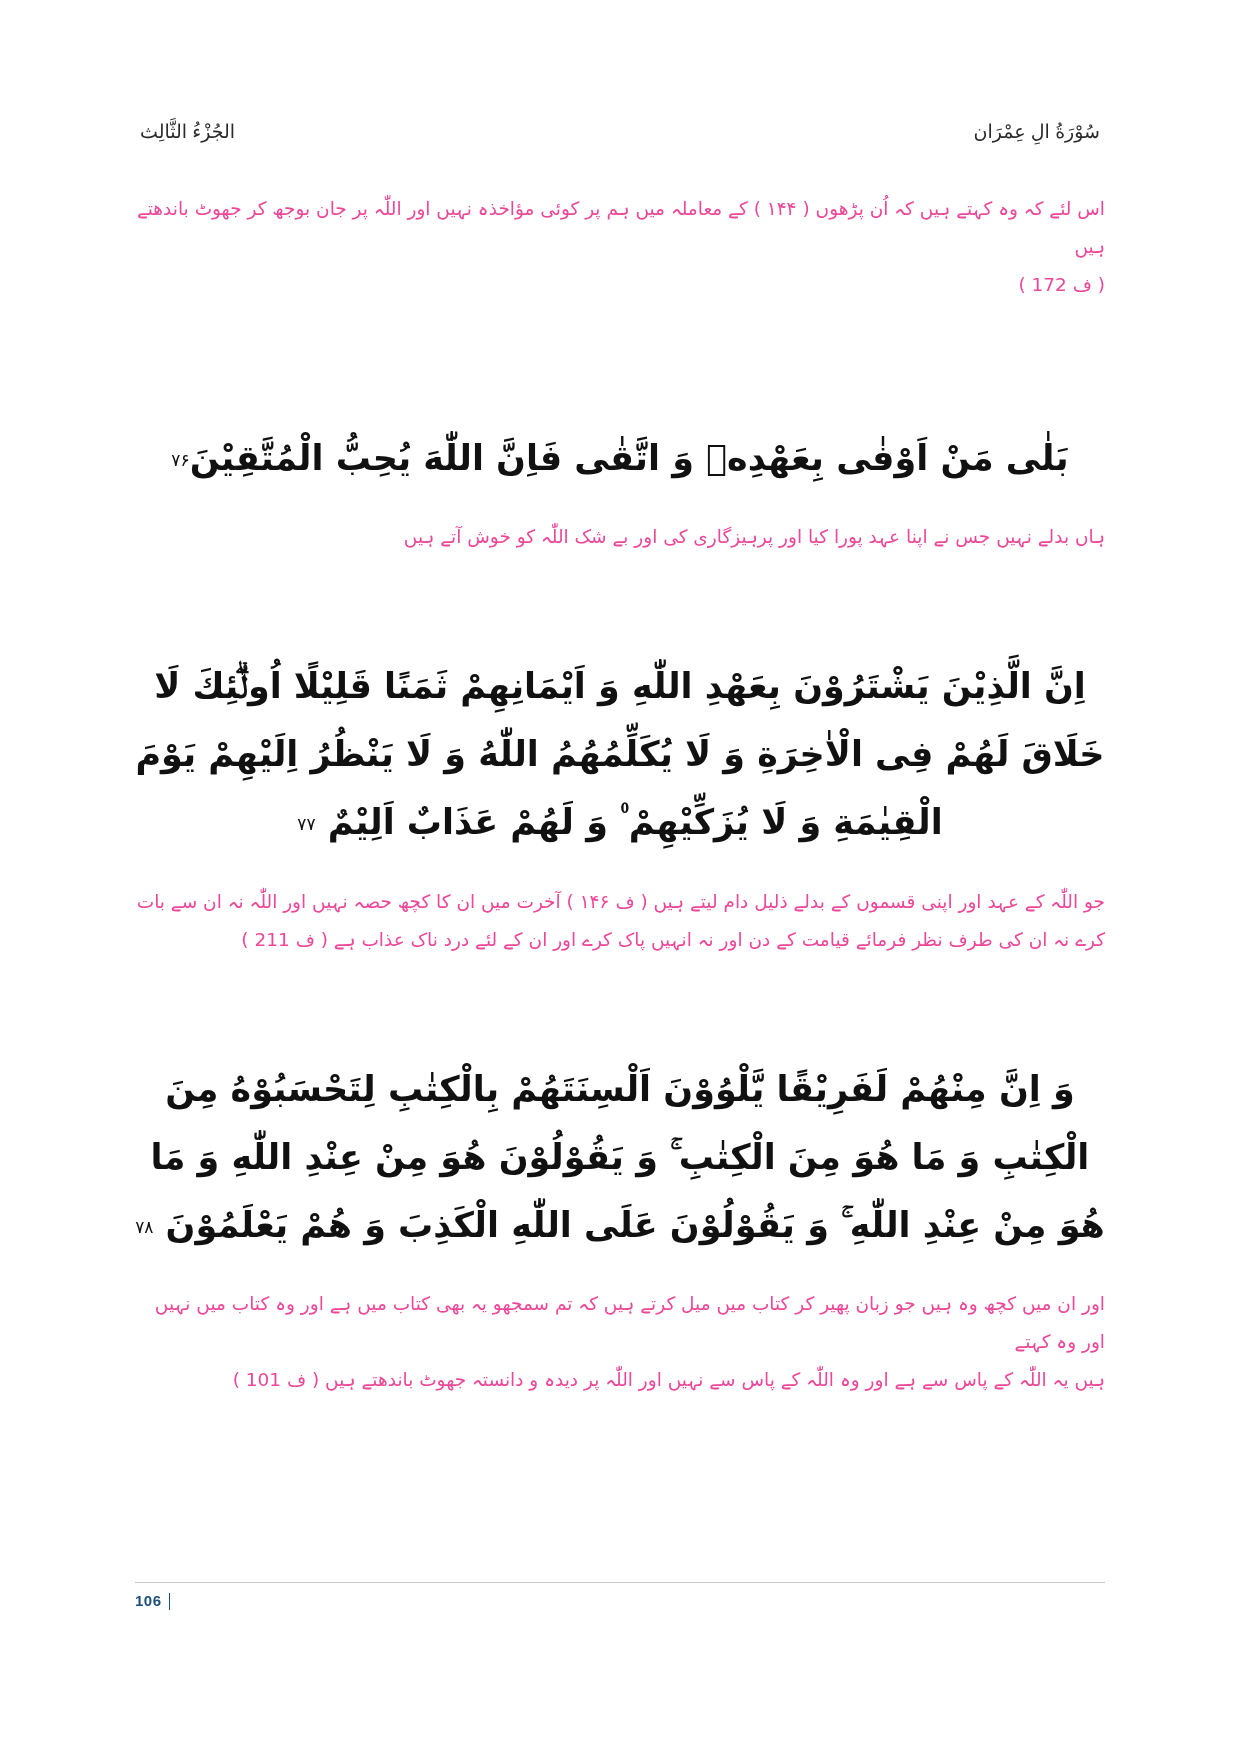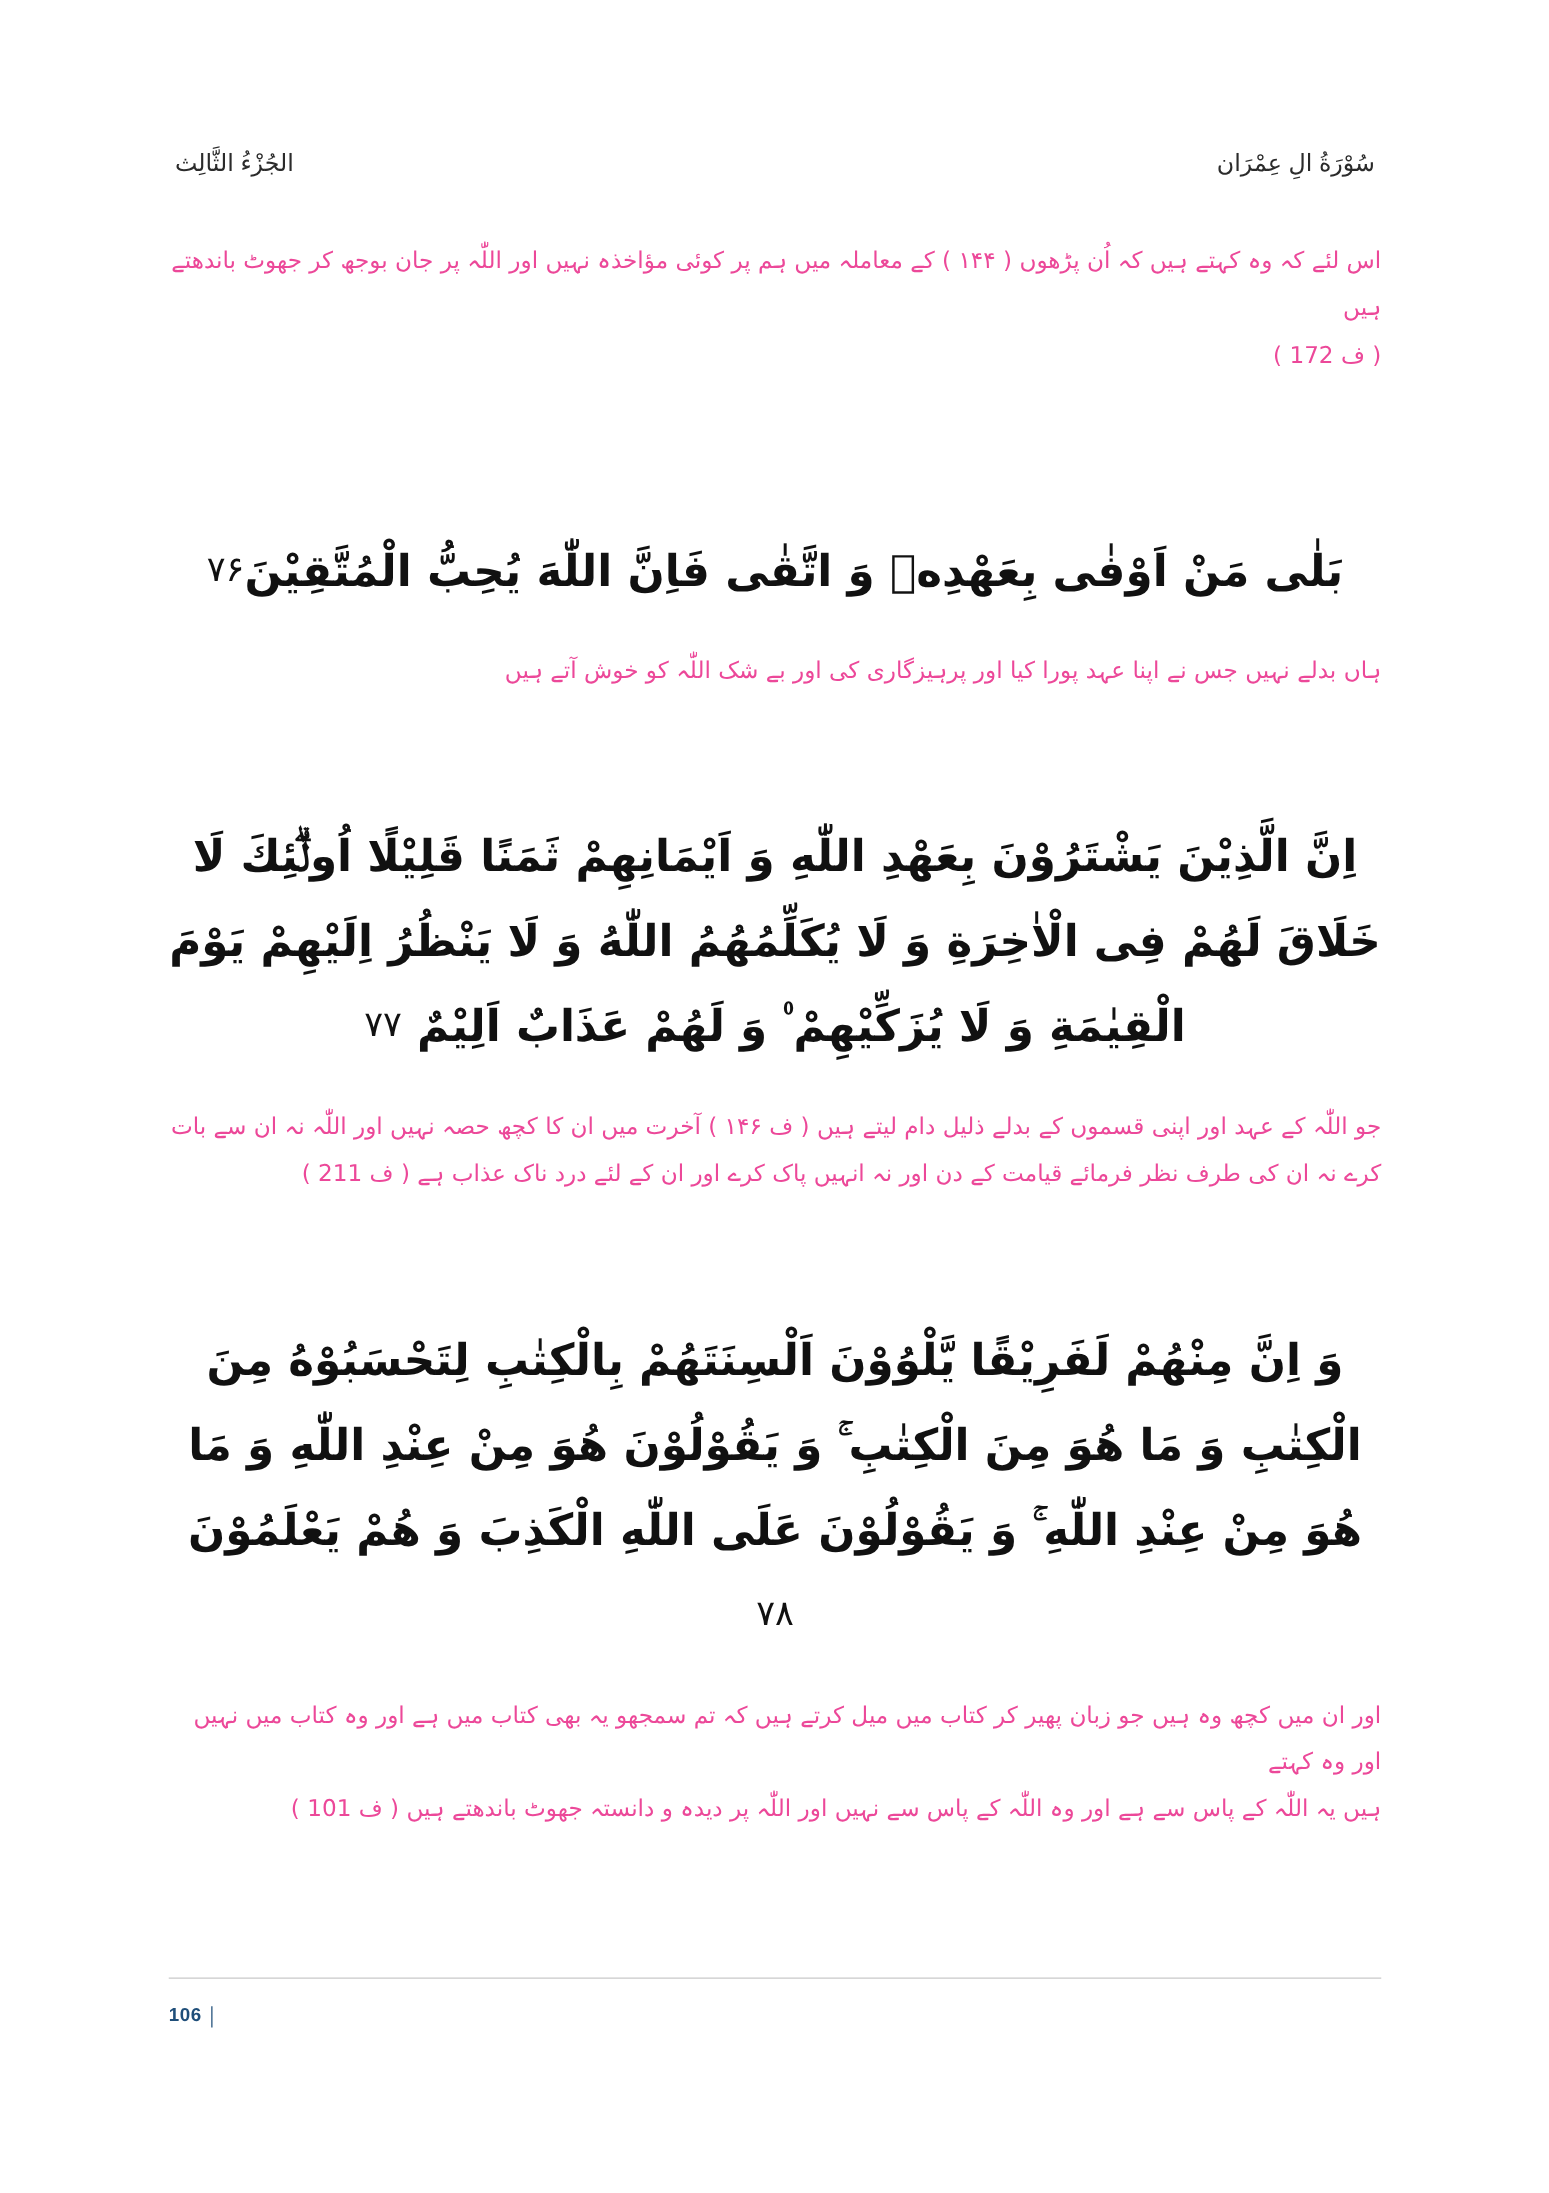--- a/index.html
+++ b/index.html
@@ -72,21 +72,21 @@
     font-family: "DejaVu Sans", sans-serif;
     font-size: 35px;
     line-height: 1.95;
     color: #111111;
     direction: rtl;
     text-align: center;
     font-weight: 600;
     letter-spacing: 0.5px;
   }
   .ayah-mark {
-    font-size: 28px;
+    font-size: 17px;
     vertical-align: 4px;
     font-weight: 400;
     margin-top: 28px;
   }
   .gap-sm { height: 26px; }
   .gap-lg { height: 96px; }
   .gap-xl { height: 120px; }
 
   
   .footer-rule {
@@ -97,21 +97,20 @@
     height: 1px;
     background: #c9c9c9;
   }
   .footer {
     position: absolute;
     left: 135px;
     top: 1592px;
     width: 970px;
     height: 40px;
     direction: ltr;
-    margin-top: 12px;
   }
   .page-number {
     position: absolute;
     left: 0;
     top: 0;
     font-family: "Liberation Sans", sans-serif;
     font-size: 15px;
     font-weight: bold;
     color: #1f4e79;
     letter-spacing: 0.5px;

